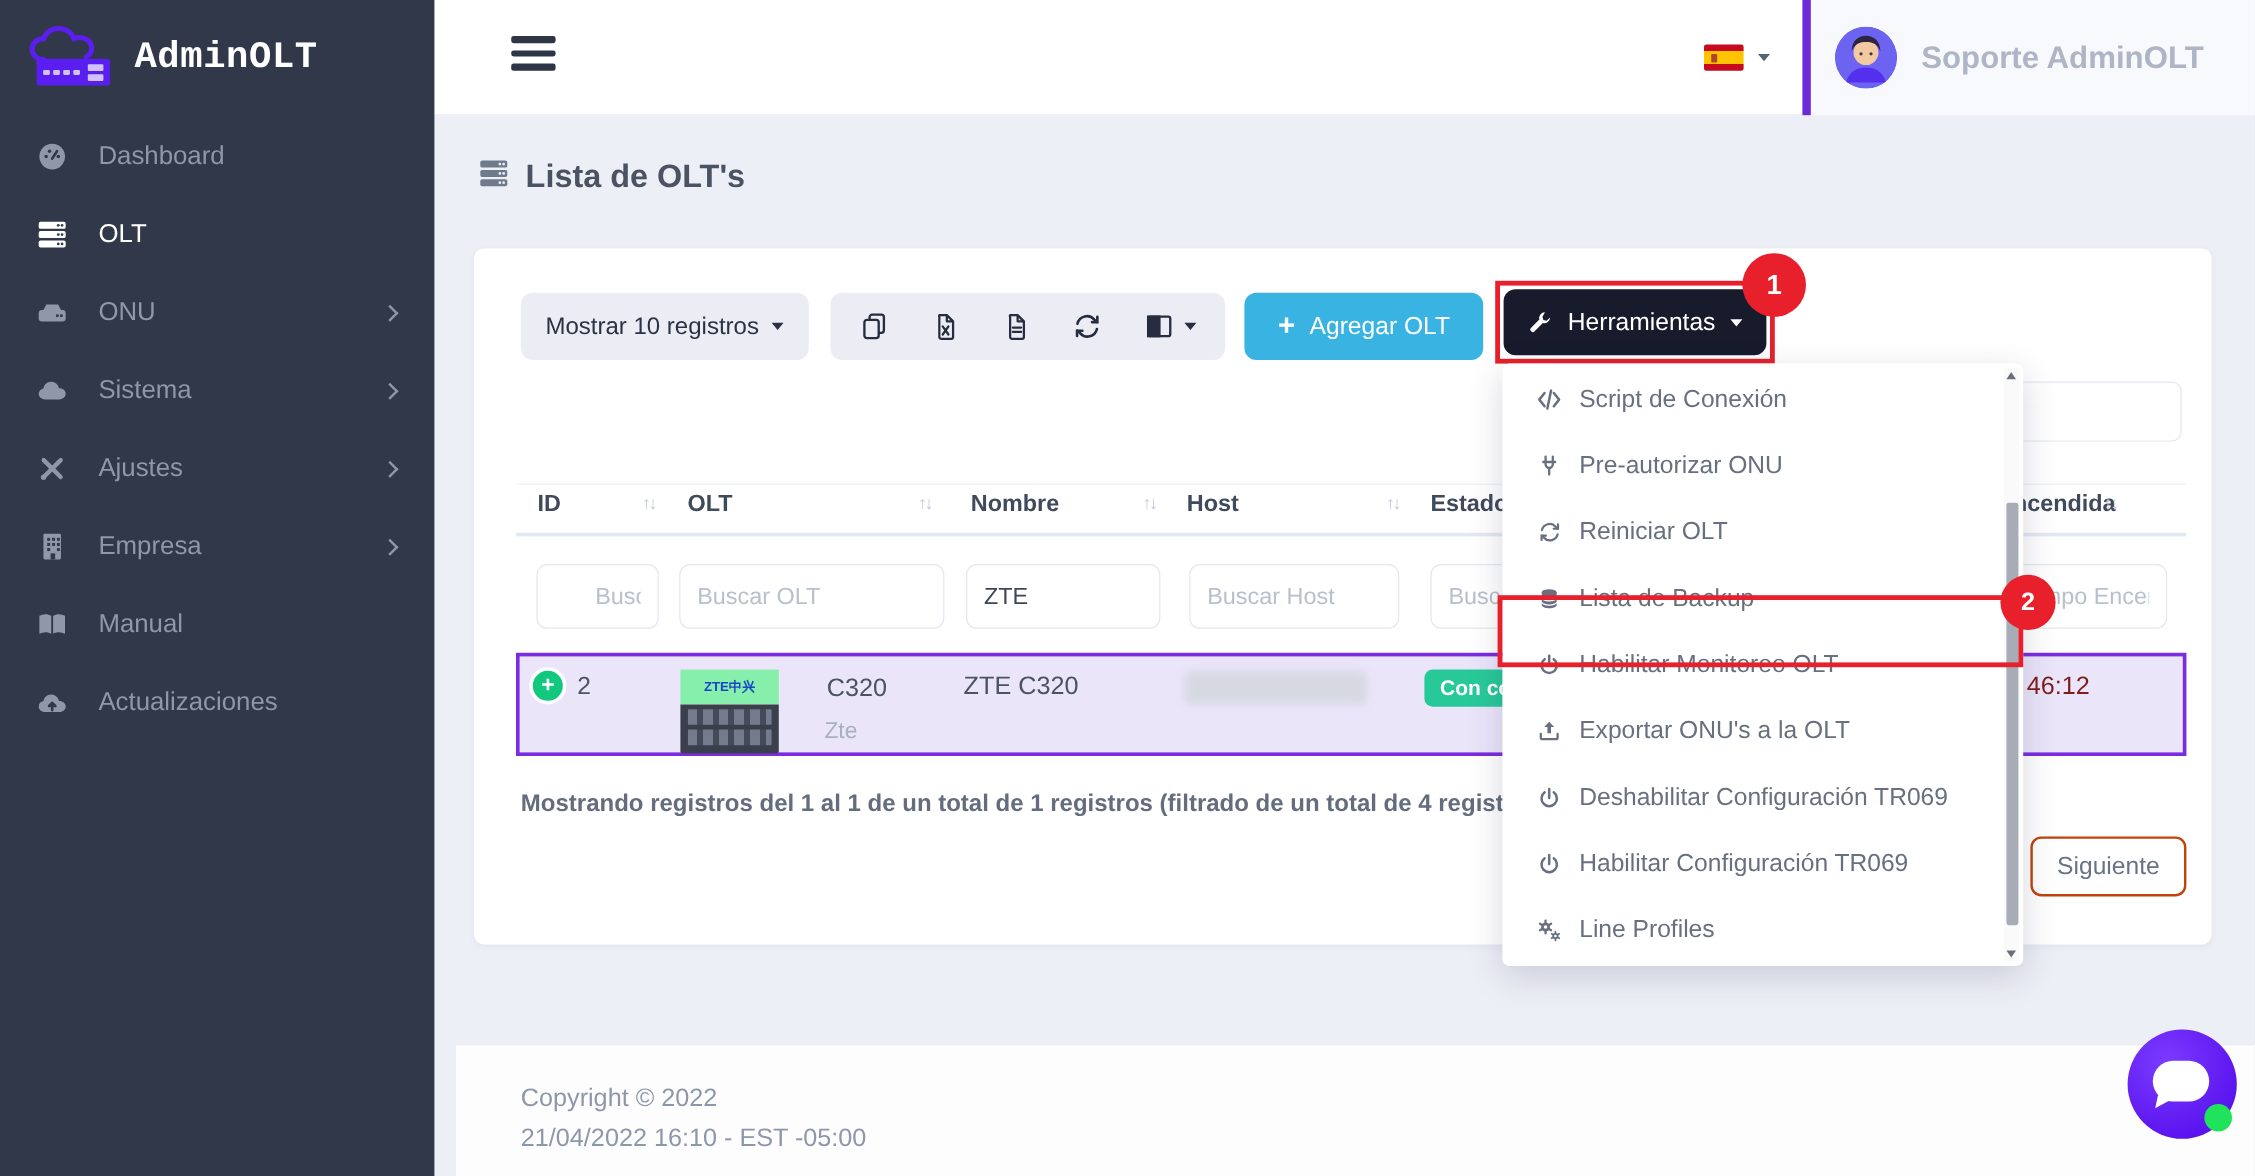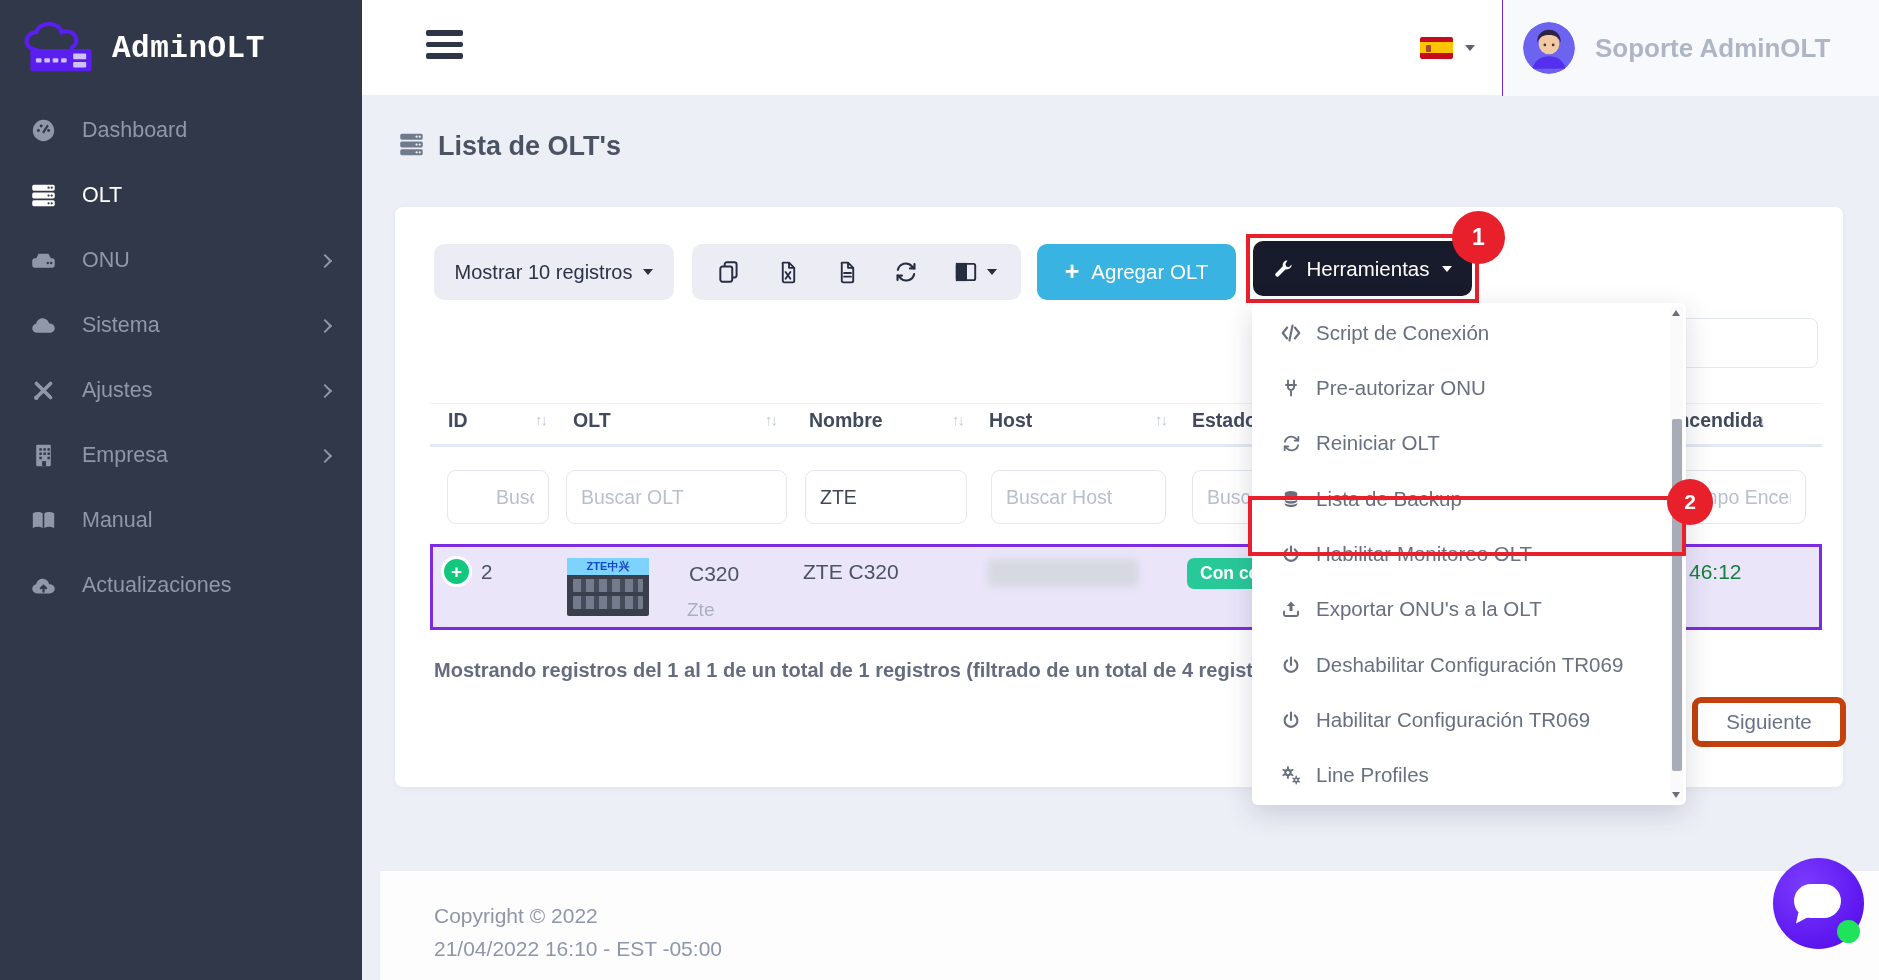--- a/index.html
+++ b/index.html
@@ -18,21 +18,21 @@
 
   
   .topbar { position:absolute; left:362px; top:0; width:1517px; height:96px; background:#fff; border-bottom:1px solid #eef0f6; }
   .hamburger { position:absolute; left:64px; top:30px; width:38px; background:none; border:none; cursor:pointer; }
   .hamburger span { display:block; width:37px; height:5.5px; background:#2e3547; border-radius:2px; margin-bottom:6px; }
   .lang { position:absolute; left:1058px; top:0; height:96px; display:flex; align-items:center; gap:12px; cursor:pointer; }
   .flag { position:relative; width:33px; height:22px; border-radius:2px; overflow:hidden;
           background:linear-gradient(180deg,#c60b1e 0 25%,#ffc400 25% 75%,#c60b1e 75%); }
   .flag-emblem { position:absolute; left:6px; top:8px; width:5px; height:7px; background:#b0452b; border-radius:1px; }
   .caret { width:0; height:0; border-left:5.5px solid transparent; border-right:5.5px solid transparent; border-top:6.5px solid #5a6170; }
-  .user { position:absolute; left:1140px; top:0; width:377px; height:96px; background:#f8f9fc; border-left:1px solid #6d28d9; display:flex; align-items:center; gap:20px; padding-left:20px; cursor:pointer; }
+  .user { position:absolute; left:1140px; top:0; width:377px; height:96px; background:#f8f9fc; border-left:7px solid #6d28d9; display:flex; align-items:center; gap:20px; padding-left:20px; cursor:pointer; }
   .user-name { font-size:26px; color:#aeb6c5; font-weight:600; }
   .avatar { width:52px; height:52px; border-radius:50%; overflow:hidden; flex:0 0 auto; }
 
   
   .page-title { position:absolute; left:398px; top:131px; display:flex; align-items:center; gap:13px; }
   .page-title h1 { font-size:27px; font-weight:800; color:#4b5363; }
 
   
   .card { position:absolute; left:395px; top:207px; width:1448px; height:580px; background:#fff; border-radius:8px; box-shadow:0 2px 6px rgba(50,55,90,.05); }
   .btn-light { position:absolute; left:39px; top:37px; width:240px; height:56px; background:#ecedf4; border:none; border-radius:10px; font-size:20px; color:#2b3245; display:flex; align-items:center; justify-content:center; gap:11px; cursor:pointer; font-family:inherit; }
@@ -50,32 +50,32 @@
   .thead-line { position:absolute; left:35px; top:237px; width:1392px; height:3px; background:#e3e9f2; }
   .flt { position:absolute; top:263px; height:54px; border:1.5px solid #e4e7ee; border-radius:9px; font-size:19.5px; padding:0 14px; color:#3f4757; background:#fff; font-family:inherit; }
   .flt::placeholder { color:#b9c0cc; }
 
   
   .row { position:absolute; left:35px; top:337px; width:1392px; height:86px; background:#ebe5fa; border:3px solid #7b2be2; }
   .row > * { position:absolute; }
   .plus-circ { left:8px; top:9px; width:31px; height:31px; border-radius:50%; background:#12c77e; border:3px solid #fff; color:#fff; font-size:19px; font-weight:700; display:flex; align-items:center; justify-content:center; cursor:pointer; }
   .cell-id { left:48px; top:13px; font-size:20.5px; color:#4a5263; }
   .zte-img { left:134px; top:11px; width:82px; height:58px; cursor:pointer; }
-  .zte-top { height:17px; background:#7dd3fc; display:flex; align-items:center; justify-content:center; font-size:11px; font-weight:800; color:#1846c8; }
+  .zte-top { height:29px; background:#86efac; display:flex; align-items:center; justify-content:center; font-size:11px; font-weight:800; color:#1846c8; }
   .zte-body { height:41px; background:#3a3f4b; border-radius:0 0 2px 2px; padding:4px 6px; display:flex; flex-direction:column; gap:4px; }
   .slot-row { height:13px; background:repeating-linear-gradient(90deg,#737b8c 0 8px,#454b58 8px 13px); border-radius:1px; }
   .cell-model { left:256px; top:15px; font-size:21px; color:#4a5263; }
   .cell-vendor { left:254px; top:52px; font-size:19px; color:#a9b0bf; }
   .cell-name { left:370px; top:13px; font-size:21px; color:#4a5263; }
   .host-blur { left:554px; top:12px; width:152px; height:28px; background:#d6d9e2; border-radius:5px; filter:blur(3.5px); }
   .badge-status { left:754px; top:11px; height:31px; padding:0 13px; background:#28c999; border-radius:7px; color:#fff; font-size:17.5px; font-weight:700; display:inline-flex; align-items:center; white-space:nowrap; }
-  .cell-uptime { left:1256px; top:13px; font-size:21px; color:#15803d; }
+  .cell-uptime { left:1256px; top:13px; font-size:21px; color:#7f1d1d; }
 
   .summary { position:absolute; left:39px; top:452px; font-size:20px; color:#646c7d; font-weight:600; white-space:nowrap; }
-  .btn-next { position:absolute; left:1297px; top:490px; width:154px; height:50px; border:6px solid #c2410c; border-radius:9px; background:#fff; color:#6a7287; font-size:20.5px; display:flex; align-items:center; justify-content:center; cursor:pointer; font-family:inherit; }
+  .btn-next { position:absolute; left:1297px; top:490px; width:130px; height:50px; border:2px solid #c2410c; border-radius:9px; background:#fff; color:#6a7287; font-size:20.5px; display:flex; align-items:center; justify-content:center; cursor:pointer; font-family:inherit; }
 
   
   .red-rect1 { position:absolute; left:1246px; top:234px; width:233px; height:69px; border:4px solid #e7202b; z-index:45; }
   .btn-tools { position:absolute; left:1253px; top:241px; width:219px; height:55px; background:#171b2c; border:none; border-radius:10px; color:#fff; font-size:20.5px; display:flex; align-items:center; justify-content:center; gap:12px; cursor:pointer; z-index:46; font-family:inherit; }
   .btn-tools .caret { border-top-color:#fff; }
   .badge-red { position:absolute; border-radius:50%; background:#e7202b; color:#fff; font-weight:800; display:flex; align-items:center; justify-content:center; }
   .badge1 { left:1452px; top:211px; width:53px; height:53px; font-size:23px; z-index:47; }
   .badge2 { left:1667px; top:479px; width:46px; height:46px; font-size:21px; z-index:56; }
   .red-rect2 { position:absolute; left:1248px; top:496px; width:438px; height:60px; border:4px solid #e7202b; z-index:55; }
 

